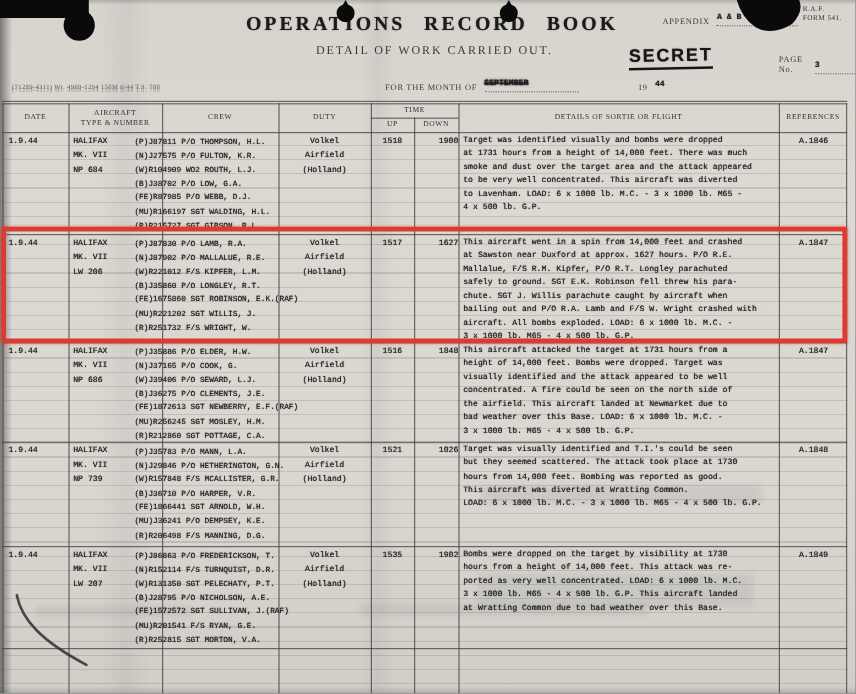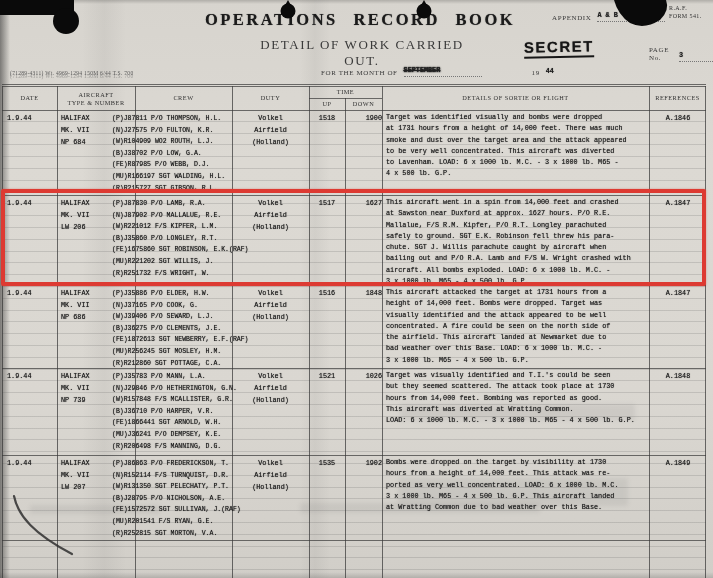--- a/index.html
+++ b/index.html
@@ -18,21 +18,21 @@
   .streak { position:absolute; top:0; bottom:0; pointer-events:none;
     background:linear-gradient(90deg, transparent, rgba(80,80,80,.07), transparent); }
   .smudge { position:absolute; background:#6b6b6b; opacity:.11; filter:blur(2px); pointer-events:none; }
   .artifact { position:absolute; pointer-events:none; }
 
   
   .printed { position:absolute; color:#3a3a3a; letter-spacing:.5px; }
   .title { left:190px; top:10px; width:340px; text-align:center; font-size:16.5px;
     font-weight:bold; letter-spacing:2.5px; word-spacing:9px; color:#1b1b1b;
     text-shadow:0 0 1px rgba(0,0,0,.55); }
-  .subtitle { left:242px; top:37px; width:240px; text-align:center; font-size:13px; letter-spacing:1.6px; }
+  .subtitle { left:242px; top:37px; width:240px; text-align:center; font-size:10px; letter-spacing:1.6px; }
   .lbl { font-size:7px; letter-spacing:.6px; color:#3a3a3a;padding-left:44px; }
   .line-group { position:absolute; display:flex; align-items:flex-end; gap:6px; }
   .fill { border-bottom:1px dotted #777; }
   .typed {
     font-family:"Liberation Mono","DejaVu Sans Mono",monospace;
     color:#222; font-size:6.8px; line-height:11.3px;
     text-shadow:0 0 .8px rgba(25,25,25,.8); white-space:pre-line;
   }
   .typed.b { font-weight:bold; }
   .overstruck { font-weight:bold; text-decoration:line-through;

